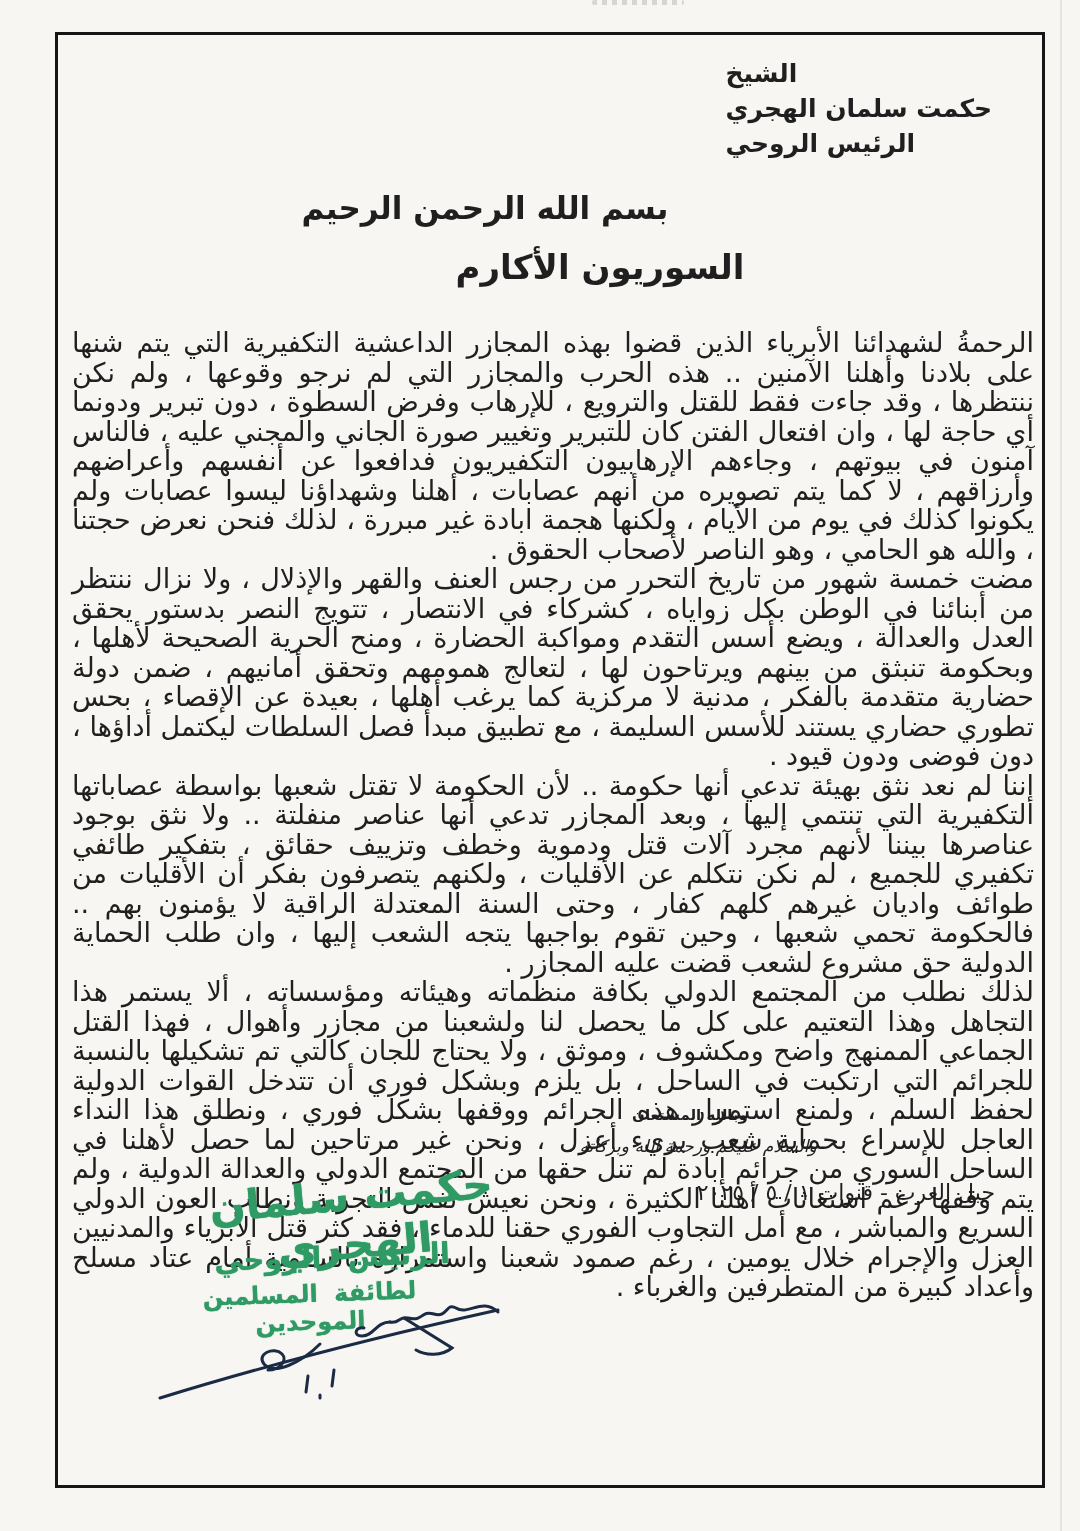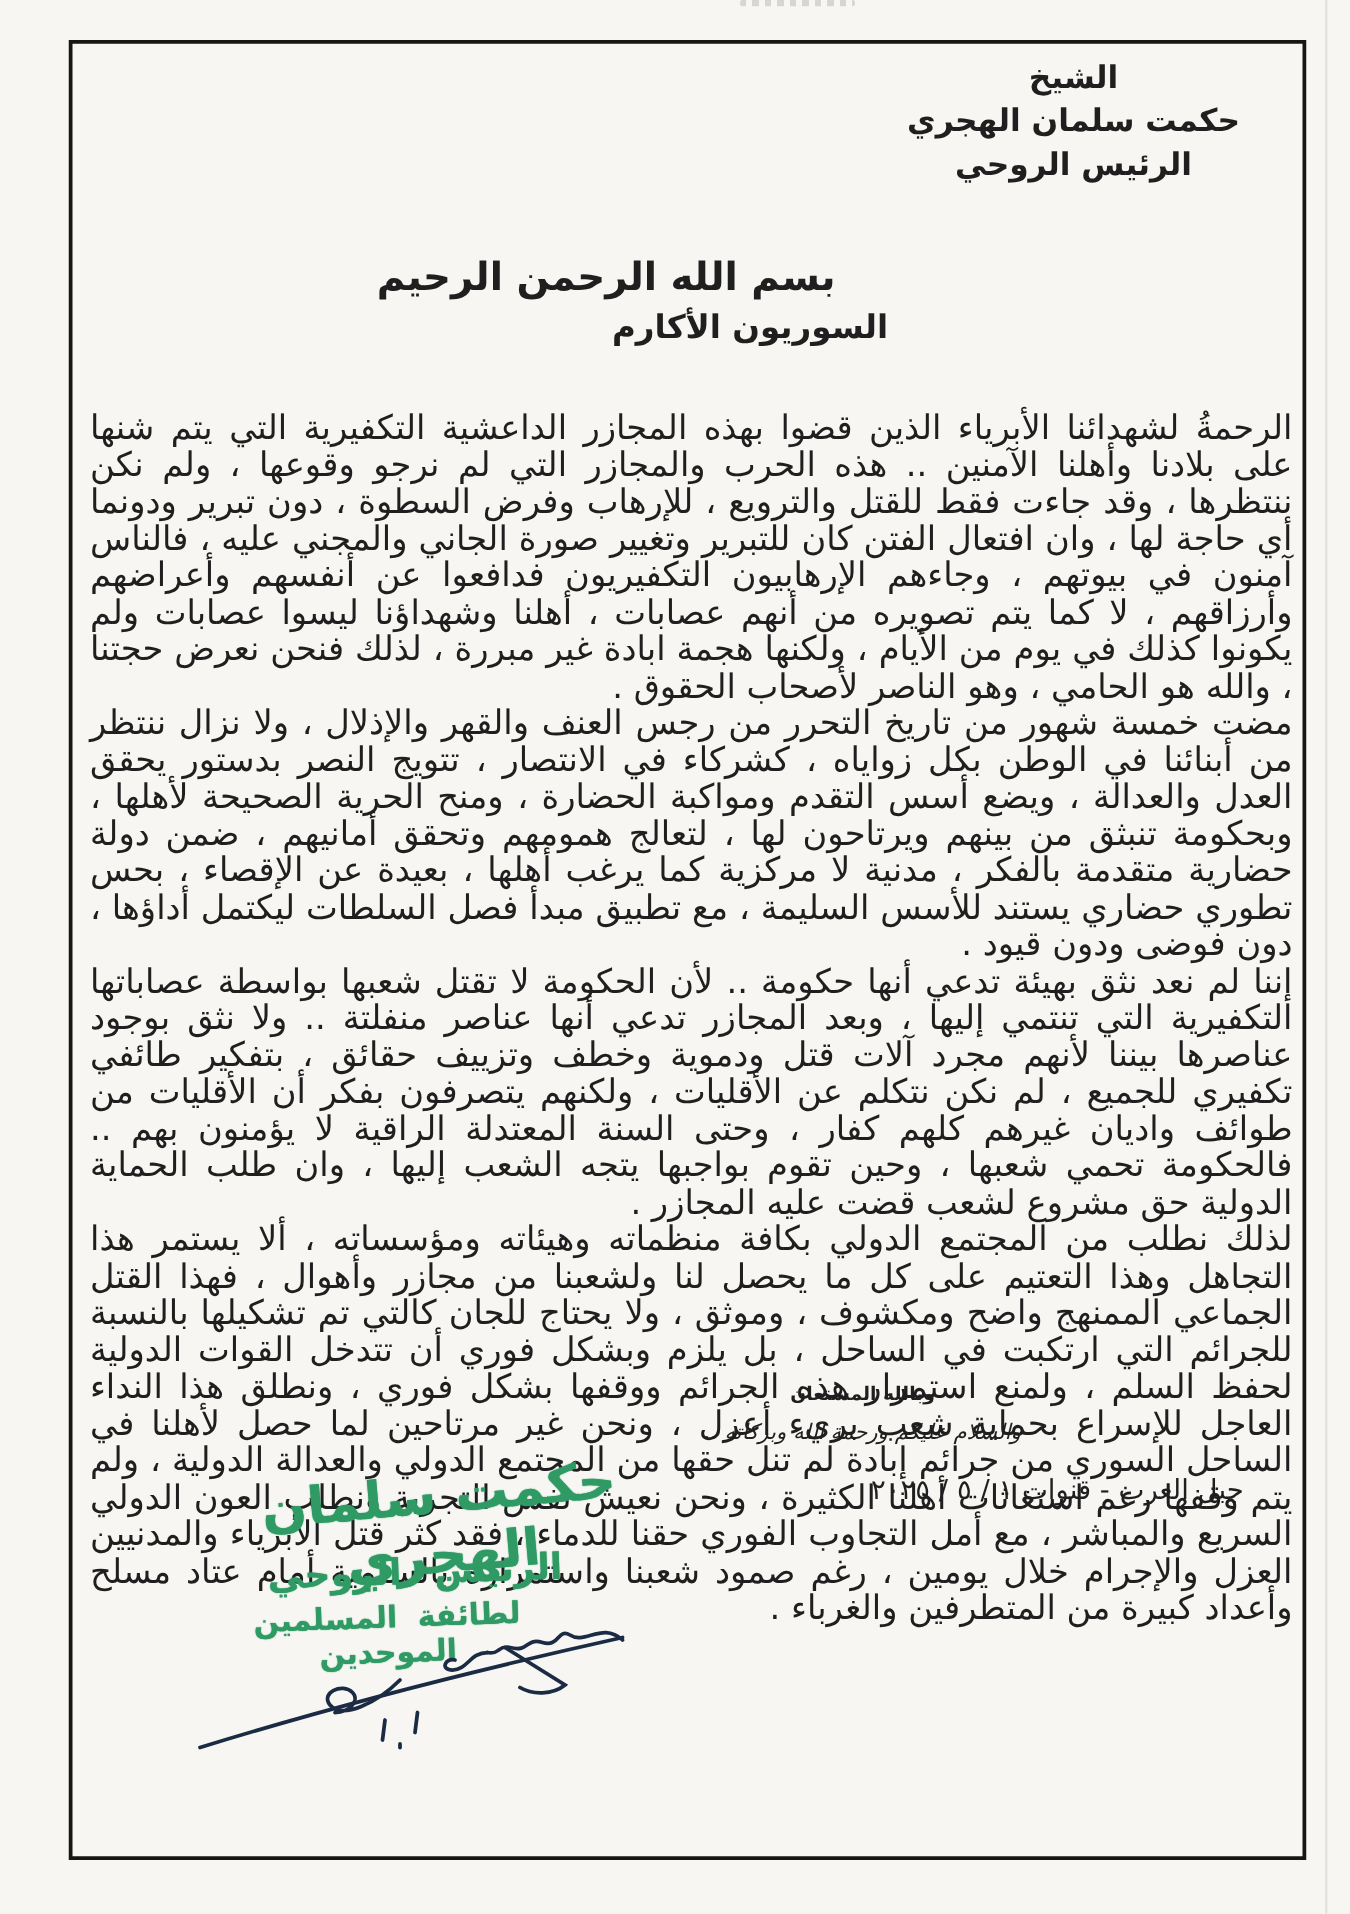--- a/index.html
+++ b/index.html
@@ -21,35 +21,34 @@
   .top-smudge{
     position:absolute;left:592px;top:0;width:92px;height:5px;
     background:repeating-linear-gradient(90deg,#9a9a9a 0 5px,transparent 5px 10px);
     opacity:.35;border-radius:2px;
   }
   .frame{
     position:absolute;left:55px;top:32px;width:990px;height:1456px;
     border:3px solid #161616;box-sizing:border-box;
   }
   .letterhead{
-    position:absolute;top:44px;right:88px;
-    text-align:center;font-weight:bold;font-size:25px;line-height:35px;
+    position:absolute;top:56px;right:88px;
+    text-align:left;font-weight:bold;font-size:25px;line-height:35px;
     direction:rtl;
   }
   .basmala{
     position:absolute;top:190px;left:0;width:860px;
     text-align:center;padding-left:110px;box-sizing:border-box;
     font-size:31px;font-weight:bold;direction:rtl;
     letter-spacing:-1px;
-    margin-top:14px;
   }
   .addressee{
     position:absolute;top:247px;left:0;width:1080px;
     text-align:center;padding-left:120px;box-sizing:border-box;
-    font-size:26px;font-weight:bold;direction:rtl;
+    font-size:34px;font-weight:bold;direction:rtl;
   }
   .greeting{
     position:absolute;top:290px;left:0;width:1080px;
     text-align:center;padding-left:60px;box-sizing:border-box;
     font-size:23px;font-weight:bold;direction:rtl;
   }
   .letter-body{
     position:absolute;top:328px;left:72px;width:962px;
     direction:rtl;text-align:justify;
     font-size:27px;line-height:29.5px;

